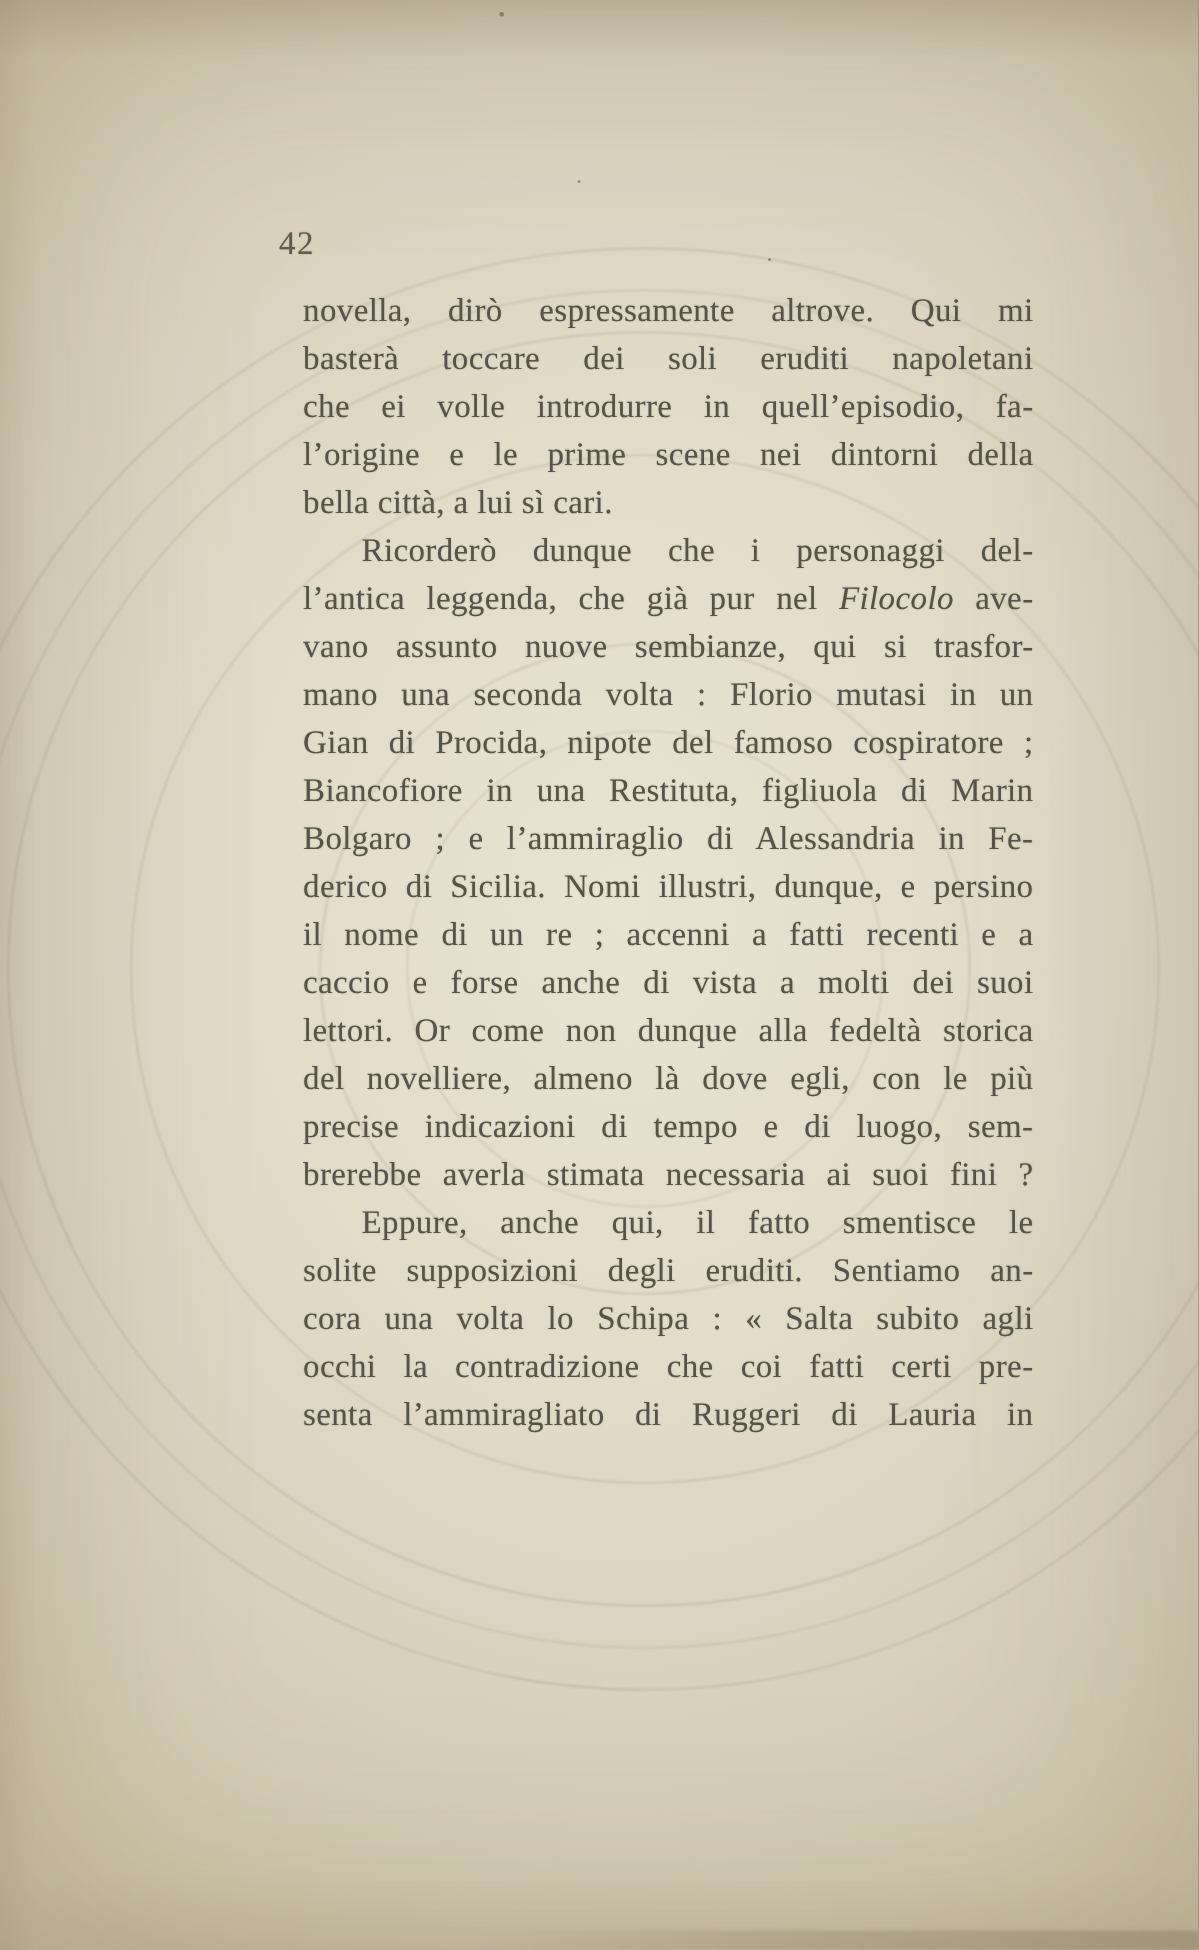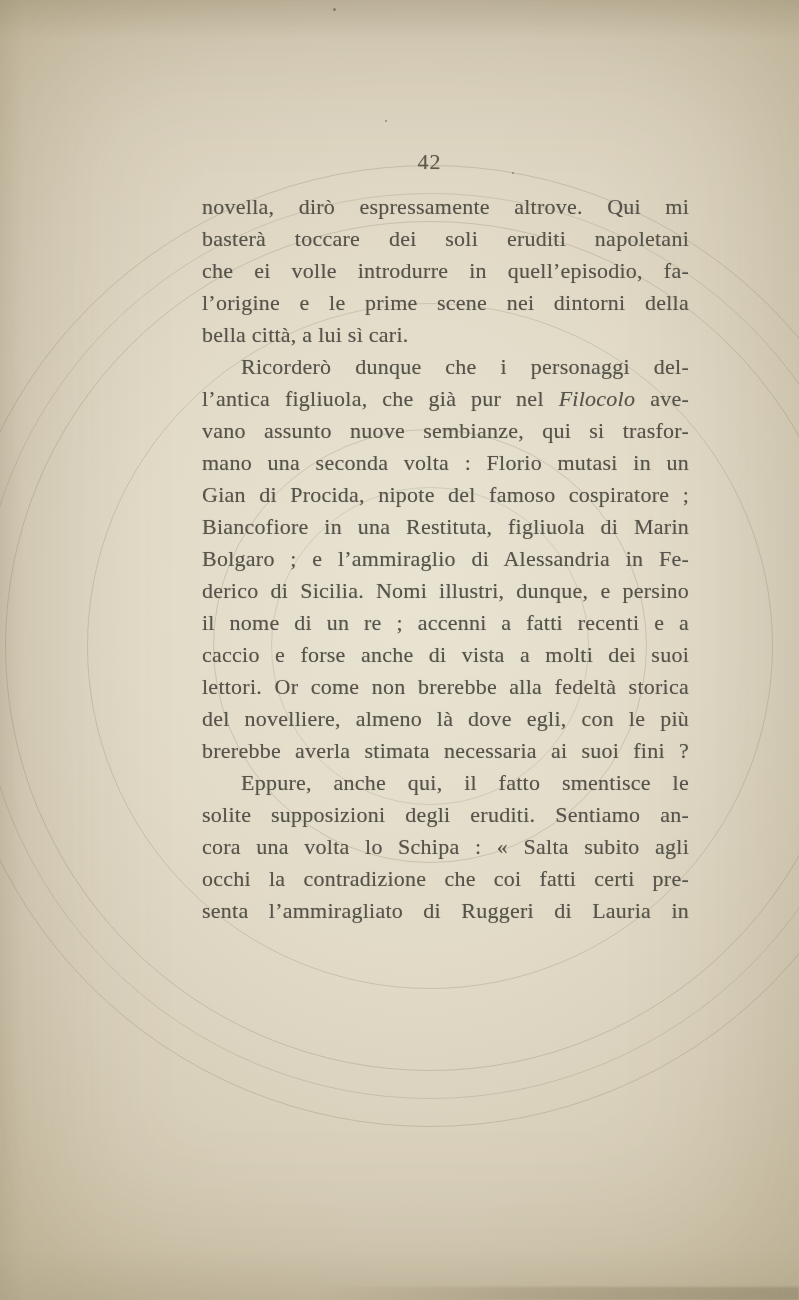--- a/index.html
+++ b/index.html
@@ -28,21 +28,21 @@
   .ring.r1 { left: -51px; top: 165px; width: 960px; height: 960px; }
   .ring.r2 { left: -23px; top: 193px; width: 904px; height: 904px; border-color: rgba(116,108,82,0.20); }
   .ring.r3 { left:   5px; top: 221px; width: 848px; height: 848px; }
   .ring.r4 { left:  87px; top: 303px; width: 684px; height: 684px; border-color: rgba(116,108,82,0.22); }
   .ring.r5 { left: 213px; top: 429px; width: 432px; height: 432px; }
   .ring.r6 { left: 271px; top: 487px; width: 316px; height: 316px; border-color: rgba(116,108,82,0.18); }
 
   .folio {
     position: absolute;
     top: 146px; left: 186px; width: 487px;
-    text-align: center;
+    text-align: left;
     font-size: 22px; line-height: 32px;
     letter-spacing: 1px;
     color: #5e5b4c;
     text-shadow: 0 0 1px rgba(94,91,76,0.45);
   }
 
   .textblock {
     position: absolute;
     left: 202px; top: 191px; width: 487px;
     font-size: 22px; line-height: 32px;
@@ -95,31 +95,32 @@
 
   <div class="folio">42</div>
 
   <div class="textblock" id="textblock">
       <div class="line"><span>novella, dirò espressamente altrove. Qui mi</span></div>
       <div class="line"><span>basterà toccare dei soli eruditi napoletani</span></div>
       <div class="line"><span>che ei volle introdurre in quell’episodio, fa-</span></div>
       <div class="line"><span>l’origine e le prime scene nei dintorni della</span></div>
       <div class="line no-justify"><span>bella città, a lui sì cari.</span></div>
       <div class="line indent"><span>Ricorderò dunque che i personaggi del-</span></div>
-      <div class="line"><span>l’antica figliuola, che già pur nel </span><span class="it">Filocolo</span><span> ave-</span></div>
+      <div class="line"><span>l’antica leggenda, che già pur nel </span><span class="it">Filocolo</span><span> ave-</span></div>
       <div class="line"><span>vano assunto nuove sembianze, qui si trasfor-</span></div>
       <div class="line"><span>mano una seconda volta : Florio mutasi in un</span></div>
       <div class="line"><span>Gian di Procida, nipote del famoso cospiratore ;</span></div>
       <div class="line"><span>Biancofiore in una Restituta, figliuola di Marin</span></div>
       <div class="line"><span>Bolgaro ; e l’ammiraglio di Alessandria in Fe-</span></div>
       <div class="line"><span>derico di Sicilia. Nomi illustri, dunque, e persino</span></div>
       <div class="line"><span>il nome di un re ; accenni a fatti recenti e a</span></div>
       <div class="line"><span>caccio e forse anche di vista a molti dei suoi</span></div>
-      <div class="line"><span>lettori. Or come non brerebbe alla fedeltà storica</span></div>
+      <div class="line"><span>lettori. Or come non dunque alla fedeltà storica</span></div>
       <div class="line"><span>del novelliere, almeno là dove egli, con le più</span></div>
+      <div class="line"><span>precise indicazioni di tempo e di luogo, sem-</span></div>
       <div class="line"><span>brerebbe averla stimata necessaria ai suoi fini ?</span></div>
       <div class="line indent"><span>Eppure, anche qui, il fatto smentisce le</span></div>
       <div class="line"><span>solite supposizioni degli eruditi. Sentiamo an-</span></div>
       <div class="line"><span>cora una volta lo Schipa : « Salta subito agli</span></div>
       <div class="line"><span>occhi la contradizione che coi fatti certi pre-</span></div>
       <div class="line"><span>senta l’ammiragliato di Ruggeri di Lauria in</span></div>
     </div>
 
   <div class="bottom-edge"></div>
 

